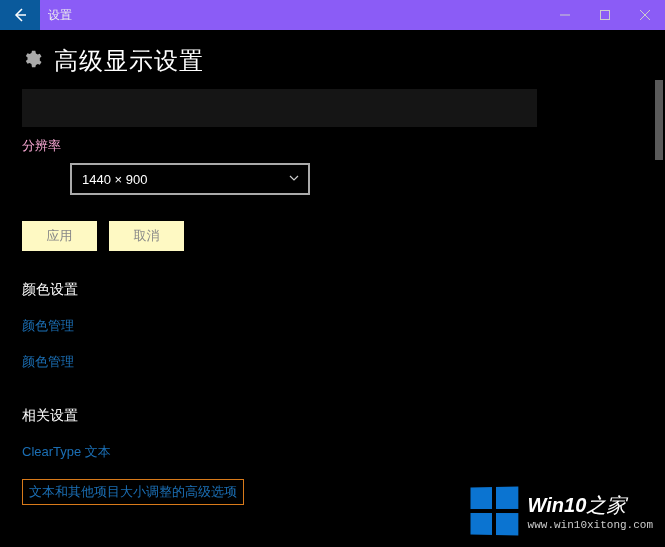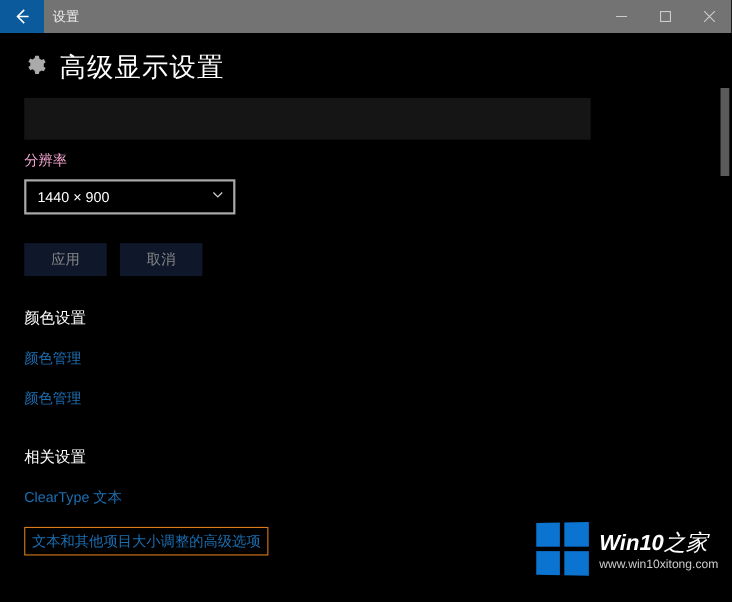--- a/index.html
+++ b/index.html
@@ -1,61 +1,61 @@
 <!DOCTYPE html>
 <html><head>
 <meta charset="utf-8">
 <style>
   * { margin:0; padding:0; box-sizing:border-box; }
   html, body { width:665px; height:547px; overflow:hidden; background:#000; font-family:"Microsoft YaHei","Segoe UI",sans-serif; color:#fff; }
   .window { width:665px; height:547px; background:#000; position:relative; }
   
   
-  .titlebar { height:30px; background:#737373; display:flex; align-items:center;justify-content:flex-end; }
+  .titlebar { height:30px; background:#8b5cf6; display:flex; align-items:center;justify-content:flex-end; }
   .back-btn { width:40px; height:30px; background:#0a5a9c; display:flex; align-items:center; justify-content:center; }
   .titlebar-title { margin-left:8px; font-size:12px; color:#eee; }
   .win-controls { margin-left:auto; display:flex; }
   .win-btn { width:40px; height:30px; display:flex; align-items:center; justify-content:center; color:#ccc; font-size:12px; font-family:"Segoe UI Symbol",sans-serif; }
   
   
   .content { position:absolute; left:0; right:0; top:30px; bottom:0; padding:15px 22px 0 22px; }
   .header { display:flex; align-items:center; gap:12px; margin-bottom:12px; }
   .gear { color:#aaa; }
   .page-title { font-size:24px; font-weight:300; color:#fff; letter-spacing:1px;text-align:right; }
   
   
   .preview-box { width:515px; height:38px; background:#151515; margin:0 0 10px 0; }
   
   .link-row { display:flex; gap:14px; margin-bottom:18px; }
   .link { color:#1b6fb5; font-size:13px; cursor:pointer; }
   
   .field-label { font-size:13px; color:#f9a8d4; margin-bottom:8px; }
   
-  .select-wrap { position:relative; width:192px; height:32px; border:2px solid #aaa; display:flex; align-items:center; padding:0 10px; cursor:pointer; }
+  .select-wrap { position:relative; width:240px; height:32px; border:2px solid #aaa; display:flex; align-items:center; padding:0 10px; cursor:pointer;margin-left:48px; }
   .select-value { font-size:13px; color:#fff; }
   .select-chevron { position:absolute; right:8px; top:50%; transform:translateY(-50%); }
   
   .button-row { display:flex; gap:12px; margin-top:26px; margin-bottom:30px; }
-  .btn { width:75px; height:30px; background:#0f172a; color:#888; font-size:13px; display:flex; align-items:center; justify-content:center; border:none; }
+  .btn { width:75px; height:30px; background:#fef9c3; color:#888; font-size:13px; display:flex; align-items:center; justify-content:center; border:none; }
   
   .section-heading { font-size:14px; font-weight:400; color:#fff; margin-bottom:18px; }
   .link-block { display:block; color:#1b6fb5; font-size:13px; margin-bottom:18px; cursor:pointer; }
   .link-block.highlighted { display:inline-block; border:1px solid #d87a1a; padding:3px 6px; margin-bottom:18px; }
   
   
   .scrollbar { position:absolute; right:2px; top:80px; width:8px; height:80px; background:#5a5a5a; }
   
   
-  .watermark { position:absolute; right:12px; bottom:24px; display:flex; align-items:center; gap:10px; pointer-events:none; }
+  .watermark { position:absolute; right:12px; bottom:12px; display:flex; align-items:center; gap:10px; pointer-events:none; }
   .win-logo { display:grid; grid-template-columns:22px 22px; grid-template-rows:22px 22px; gap:4px; transform:perspective(120px) rotateY(-5deg); }
   .win-logo div { background:#0b74d1; }
   .wm-text { display:flex; flex-direction:column; color:#fff; }
   .wm-main { font-size:20px; font-weight:bold; font-style:italic; }
   .wm-main span.light { font-weight:300; }
-  .wm-url { font-size:11px; color:#ccc; }
+  .wm-url { font-size:11px; color:#ccc;font-family:Liberation Mono, monospace; }
 </style>
 </head>
 <body>
 
 <div class="window">
 
   <div class="titlebar">
     <div class="back-btn">
       <svg width="16" height="16" viewBox="0 0 16 16">
           <path d="M10 2 L4 8 L10 14" stroke="#fff" stroke-width="1.5" fill="none"></path>

